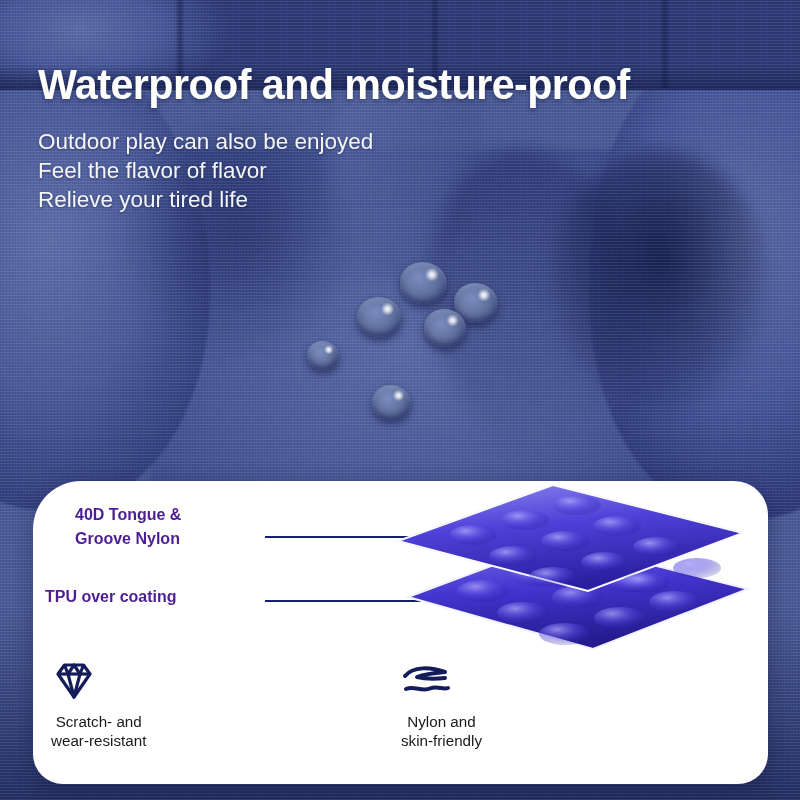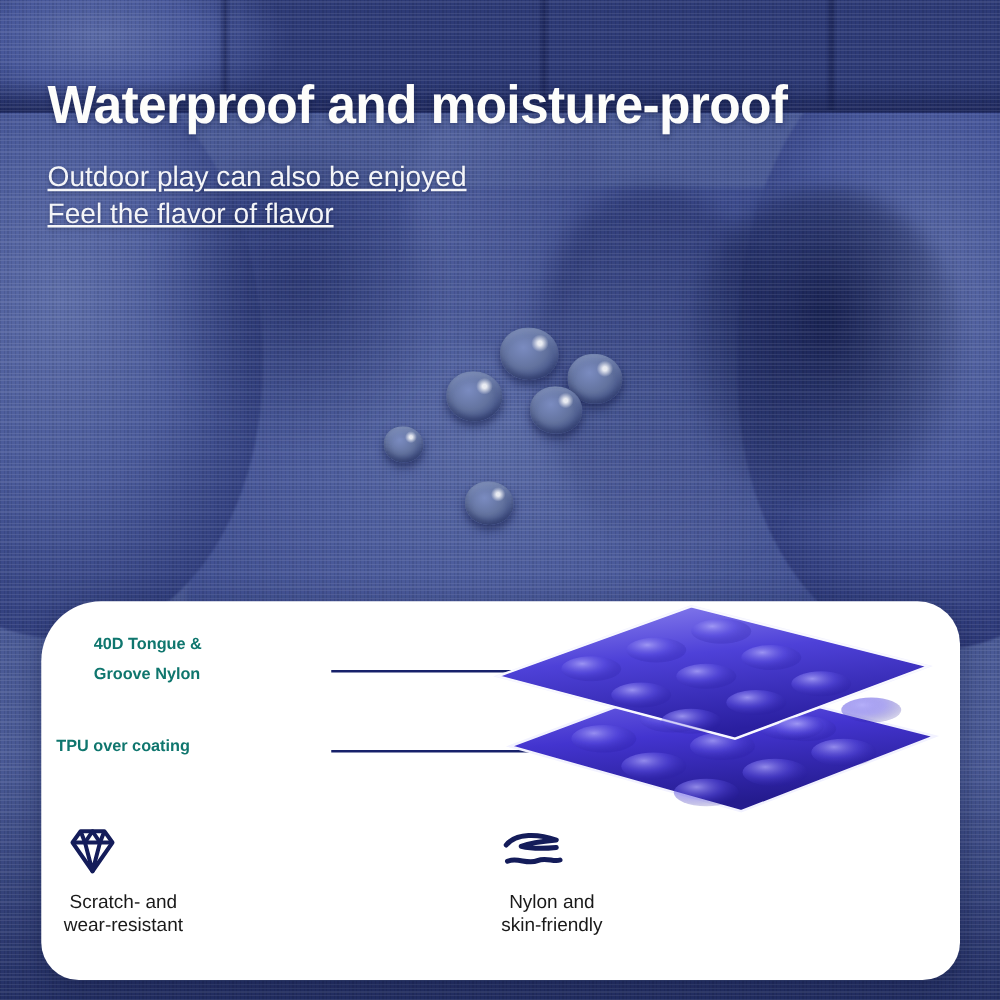--- a/index.html
+++ b/index.html
@@ -89,31 +89,30 @@
   .headline{
     position:absolute;left:38px;top:60px;width:730px;
     font-size:43px;font-weight:bold;color:#fdfdfb;letter-spacing:-.6px;
     transform:scaleX(.96);transform-origin:left center;
     text-shadow:0 2px 5px rgba(14,22,60,.45);white-space:nowrap;
   }
   .sublines{position:absolute;left:38px;top:127px;}
   .subline{
     font-size:22.5px;color:#f4f5f8;line-height:29px;white-space:nowrap;
     text-shadow:0 1px 3px rgba(14,22,60,.45);
-    text-decoration:underline;
   }
 
   
   .card{
     position:absolute;left:33px;top:481px;width:735px;height:303px;
     background:#fff;border-radius:48px 34px 30px 30px;
     box-shadow:0 6px 22px rgba(12,18,52,.35);
   }
 
-  .layer-label{position:absolute;font-size:13px;font-weight:bold;color:#0f766e;line-height:24px;white-space:nowrap;}
+  .layer-label{position:absolute;font-size:16px;font-weight:bold;color:#4c1d95;line-height:24px;white-space:nowrap;}
   .lbl-nylon{left:42px;top:22px;}
   .lbl-tpu{left:12px;top:104px;}
   .leader{position:absolute;height:2px;background:#17216a;}
   .leader-1{left:232px;top:55px;width:210px;}
   .leader-2{left:232px;top:119px;width:225px;}
 
   
   .layers{position:absolute;left:320px;top:-2px;width:420px;height:175px;}
 
   
@@ -151,20 +150,21 @@
       <div class="drop" style="left: 357px; top: 297px; width: 45px; height: 40px;"></div>
       <div class="drop" style="left: 424px; top: 309px; width: 42px; height: 38px;"></div>
       <div class="drop" style="left: 307px; top: 341px; width: 32px; height: 29px;"></div>
       <div class="drop" style="left: 372px; top: 385px; width: 39px; height: 35px;"></div>
     </div>
 
   <div class="headline">Waterproof and moisture-proof</div>
   <div class="sublines">
     <div class="subline">Outdoor play can also be enjoyed</div>
     <div class="subline">Feel the flavor of flavor</div>
+    <div class="subline">Relieve your tired life</div>
   </div>
 
   <div class="card">
 
     <div class="layer-label lbl-nylon">
       <div>40D Tongue &amp;</div>
       <div>Groove Nylon</div>
     </div>
     <div class="leader leader-1"></div>
 

